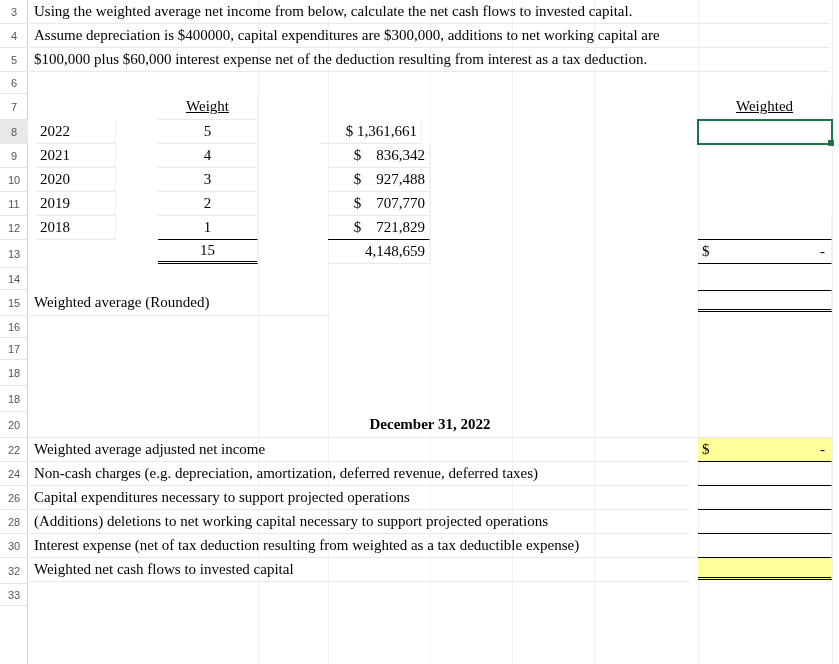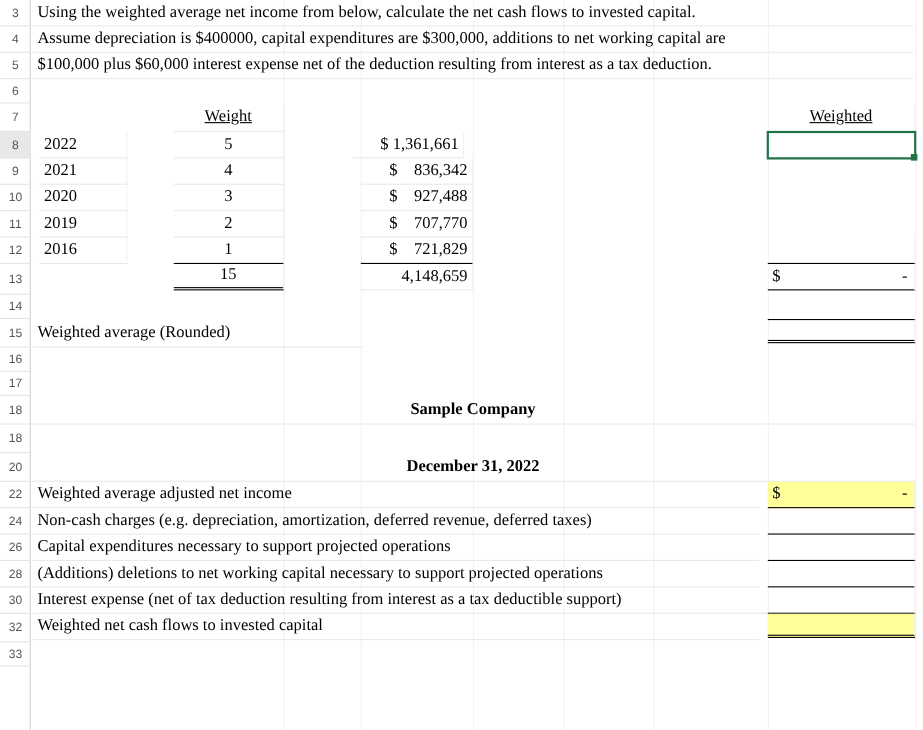--- a/index.html
+++ b/index.html
@@ -131,57 +131,56 @@
     <div class="cell right" style="left:300px;top:144px;width:102px;height:24px;white-space:pre">$    836,342</div>
 
     <div class="cell left" style="left:8px;top:168px;width:80px;height:24px">2020</div>
     <div class="cell center" style="left:130px;top:168px;width:100px;height:24px">3</div>
     <div class="cell right" style="left:300px;top:168px;width:102px;height:24px;white-space:pre">$    927,488</div>
 
     <div class="cell left" style="left:8px;top:192px;width:80px;height:24px">2019</div>
     <div class="cell center" style="left:130px;top:192px;width:100px;height:24px">2</div>
     <div class="cell right" style="left:300px;top:192px;width:102px;height:24px;white-space:pre">$    707,770</div>
 
-    <div class="cell left" style="left:8px;top:216px;width:80px;height:24px">2016</div>
+    <div class="cell left" style="left:8px;top:216px;width:80px;height:24px">2018</div>
     <div class="cell center bb-thin" style="left:130px;top:216px;width:100px;height:24px">1</div>
     <div class="cell right bb-thin" style="left:300px;top:216px;width:102px;height:24px;white-space:pre">$    721,829</div>
     <div class="cell bb-thin" style="left:670px;top:216px;width:134px;height:24px"></div>
 
     <div class="cell center bb-dbl" style="left:130px;top:240px;width:100px;height:24px">15</div>
     <div class="cell right" style="left:300px;top:240px;width:102px;height:24px">4,148,659</div>
     <div class="cell bb-thin" style="left:670px;top:240px;width:134px;height:24px">
       <div class="amt">
           <span>$</span>
           <span class="dash">-</span>
         </div>
     </div>
 
     <div class="cell left no-r" style="left:2px;top:290px;width:300px;height:26px">Weighted average (Rounded)</div>
     <div class="cell bb-dbl bt-thin" style="left:670px;top:290px;width:134px;height:22px"></div>
 
-    <div class="cell center bold no-r" style="left:0;top:360px;width:804px;height:26px">Sample Company</div>
     <div class="cell center bold no-r" style="left:0;top:412px;width:804px;height:26px">December 31, 2022</div>
 
     <div class="cell left no-r" style="left:2px;top:438px;width:660px;height:24px">Weighted average adjusted net income</div>
     <div class="cell hl bb-thin" style="left:670px;top:438px;width:134px;height:24px">
       <div class="amt">
           <span>$</span>
           <span class="dash">-</span>
         </div>
     </div>
 
     <div class="cell left no-r" style="left:2px;top:462px;width:660px;height:24px">Non-cash charges (e.g. depreciation, amortization, deferred revenue, deferred taxes)</div>
     <div class="cell bb-thin" style="left:670px;top:462px;width:134px;height:24px"></div>
 
     <div class="cell left no-r" style="left:2px;top:486px;width:660px;height:24px">Capital expenditures necessary to support projected operations</div>
     <div class="cell bb-thin" style="left:670px;top:486px;width:134px;height:24px"></div>
 
     <div class="cell left no-r" style="left:2px;top:510px;width:660px;height:24px">(Additions) deletions to net working capital necessary to support projected operations</div>
     <div class="cell bb-thin" style="left:670px;top:510px;width:134px;height:24px"></div>
 
-    <div class="cell left no-r" style="left:2px;top:534px;width:668px;height:24px">Interest expense (net of tax deduction resulting from interest as a tax deductible support)</div>
+    <div class="cell left no-r" style="left:2px;top:534px;width:668px;height:24px">Interest expense (net of tax deduction resulting from weighted as a tax deductible expense)</div>
     <div class="cell bb-thin" style="left:670px;top:534px;width:134px;height:24px"></div>
 
     <div class="cell left no-r" style="left:2px;top:558px;width:660px;height:24px">Weighted net cash flows to invested capital</div>
     <div class="cell hl bb-dbl" style="left:670px;top:558px;width:134px;height:22px"></div>
 
   </div>
 </div>
 
 </body></html>

